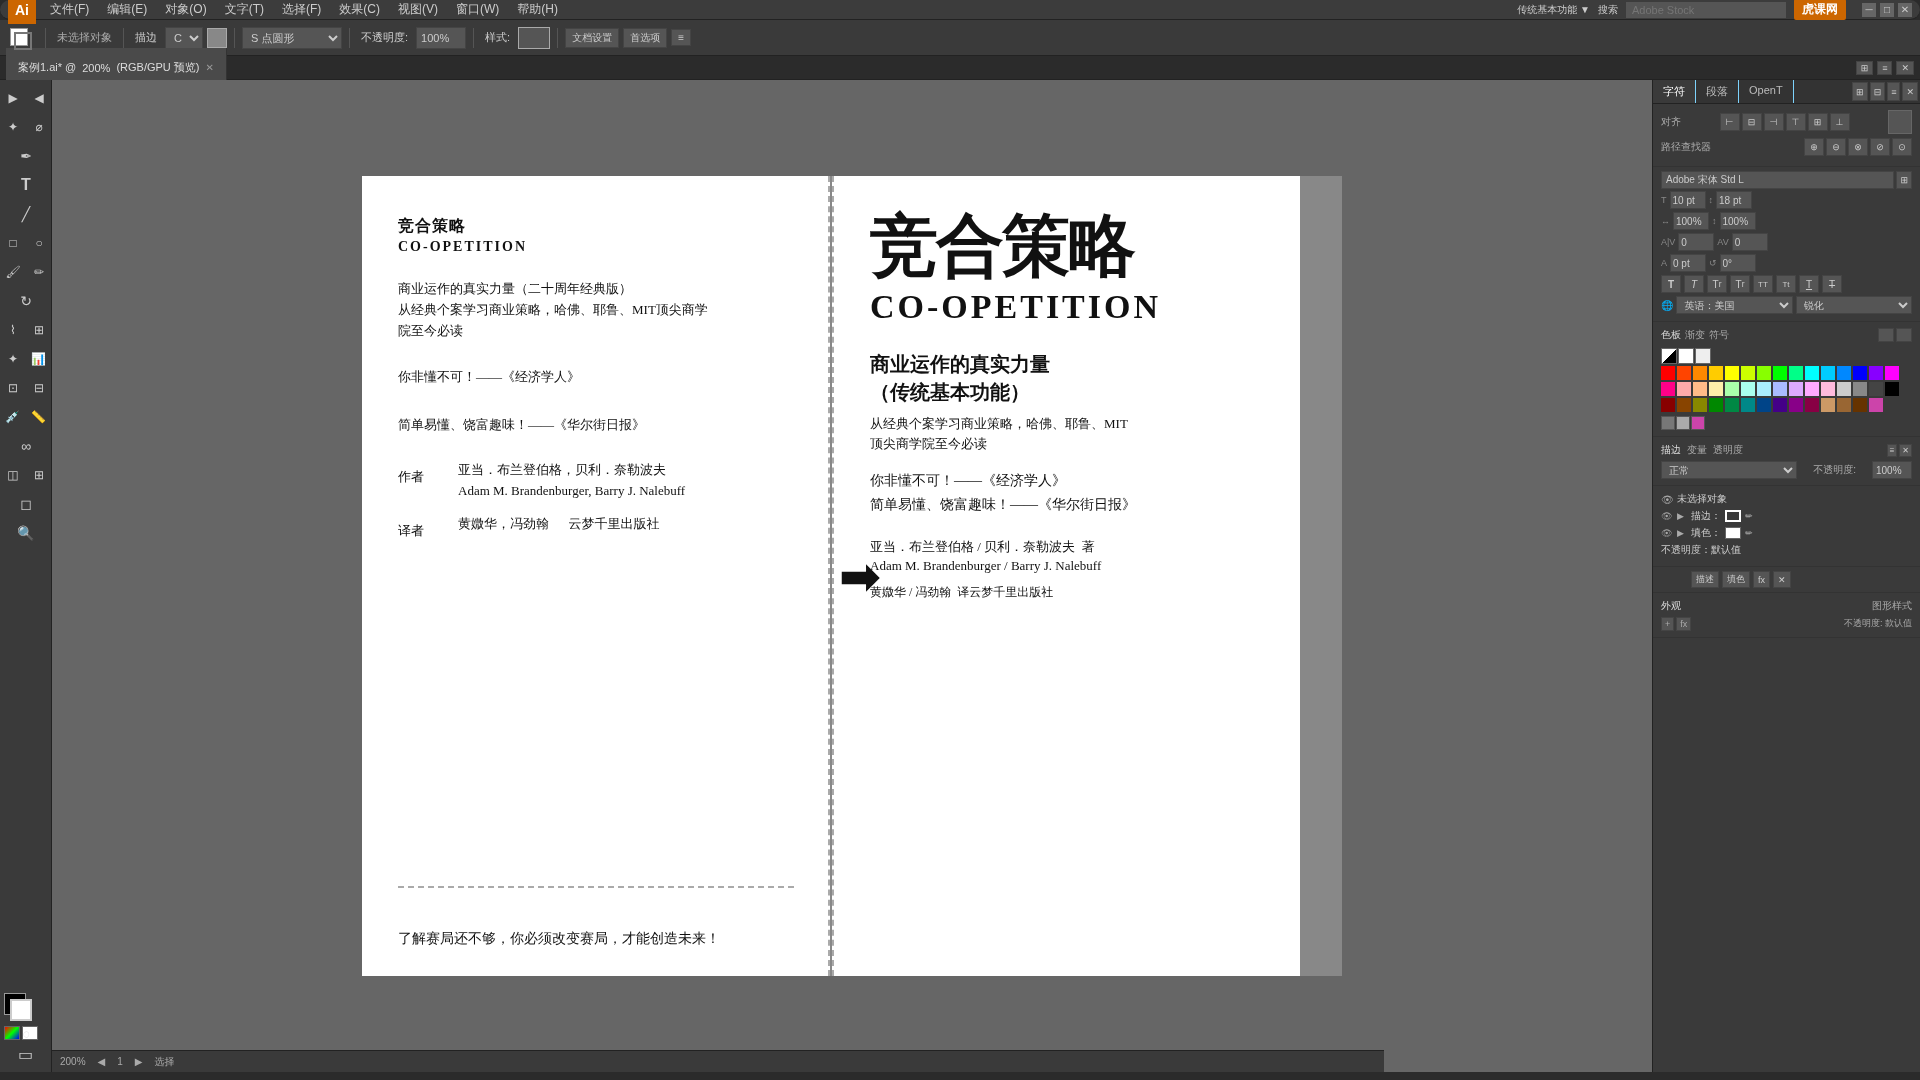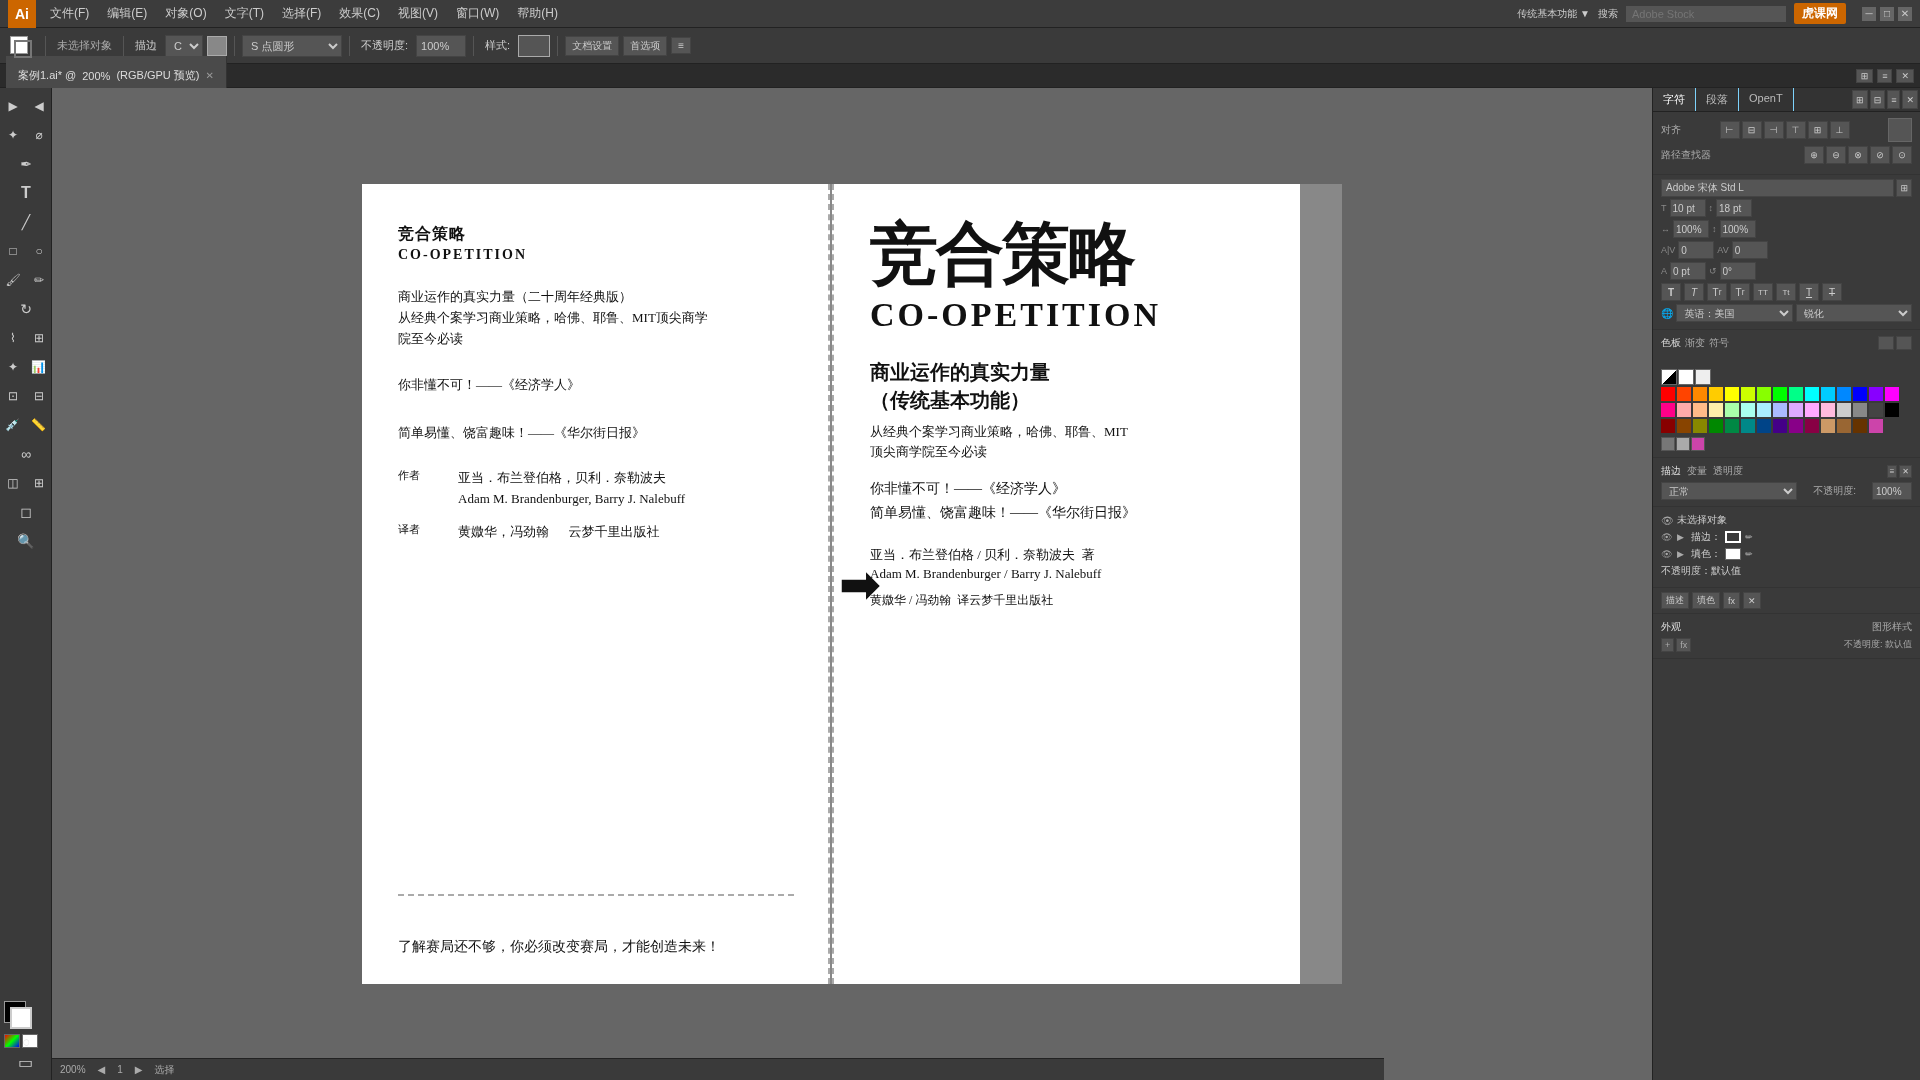--- a/index.html
+++ b/index.html
@@ -8,26 +8,27 @@
       height: 1080px;
       overflow: hidden;
       background: #2b2b2b;
       font-family: 'Arial', sans-serif;
       font-size: 12px;
       color: #ccc;
     }
 
     
     #top-menu {
-      height: 28px;
+      height: 20px;
       background: #3c3c3c;
       display: flex;
       align-items: center;
       padding: 0 8px;
       border-bottom: 1px solid #222;
+      border-radius: 11px;
     }
     #app-logo {
       width: 28px;
       height: 28px;
       background: #cc6600;
       display: flex;
       align-items: center;
       justify-content: center;
       font-weight: bold;
       font-size: 14px;
@@ -271,21 +272,22 @@
     .left-author-row {
       display: flex;
       gap: 20px;
       font-size: 13px;
       margin-bottom: 12px;
       align-items: flex-start;
     }
     .left-label {
       width: 40px;
       flex-shrink: 0;
-      font-size: 11px;
+      font-size: 13px;
+      margin-top: 8px;
     }
     .left-author-content {
       font-size: 13px;
       line-height: 1.6;
     }
 
     
     .arrow-container {
       position: absolute;
       right: -50px;
@@ -874,21 +876,21 @@
         <select class="panel-select">
           <option>英语：美国</option>
         </select>
         <select class="panel-select" style="width:50px;">
           <option>锐化</option>
         </select>
       </div>
     </div>
 
     <div class="panel-section">
-      <div style="display:flex;align-items:center;justify-content:space-between;margin-bottom:19px;">
+      <div style="display:flex;align-items:center;justify-content:space-between;margin-bottom:6px;">
         <div style="display:flex;gap:4px;">
           <span style="font-size:10px;color:#ddd;cursor:pointer;">色板</span>
           <span style="font-size:10px;color:#aaa;cursor:pointer;">渐变</span>
           <span style="font-size:10px;color:#aaa;cursor:pointer;">符号</span>
         </div>
         <div style="display:flex;gap:2px;">
           <div style="width:16px;height:14px;background:#555;border:1px solid #444;cursor:pointer;"></div>
           <div style="width:16px;height:14px;background:#555;border:1px solid #444;cursor:pointer;"></div>
         </div>
       </div>
@@ -995,21 +997,21 @@
         <span style="font-size:10px;color:#ccc;">填色：</span>
         <div class="appear-swatch" style="background:white;"></div>
         <span style="font-size:9px;color:#aaa;">✏</span>
       </div>
       <div class="appearance-row">
         <span style="font-size:10px;color:#ccc;">不透明度：默认值</span>
       </div>
     </div>
 
     <div style="padding:4px 8px;display:flex;gap:3px;border-bottom:1px solid #333;">
-      <button style="background:#555;border:1px solid #444;color:#ccc;font-size:9px;padding:1px 4px;cursor:pointer;">描述</button>
+      <button style="background:#555;border:1px solid #444;color:#ccc;font-size:9px;padding:1px 4px;cursor:pointer;margin-left:30px;">描述</button>
       <button style="background:#555;border:1px solid #444;color:#ccc;font-size:9px;padding:1px 4px;cursor:pointer;">填色</button>
       <button style="background:#555;border:1px solid #444;color:#ccc;font-size:9px;padding:1px 4px;cursor:pointer;">fx</button>
       <button style="background:#555;border:1px solid #444;color:#ccc;font-size:9px;padding:1px 4px;cursor:pointer;">✕</button>
     </div>
 
     <div class="panel-section">
       <div style="display:flex;align-items:center;justify-content:space-between;margin-bottom:4px;">
         <span style="font-size:10px;color:#ddd;">外观</span>
         <span style="font-size:10px;color:#aaa;cursor:pointer;">图形样式</span>
       </div>

